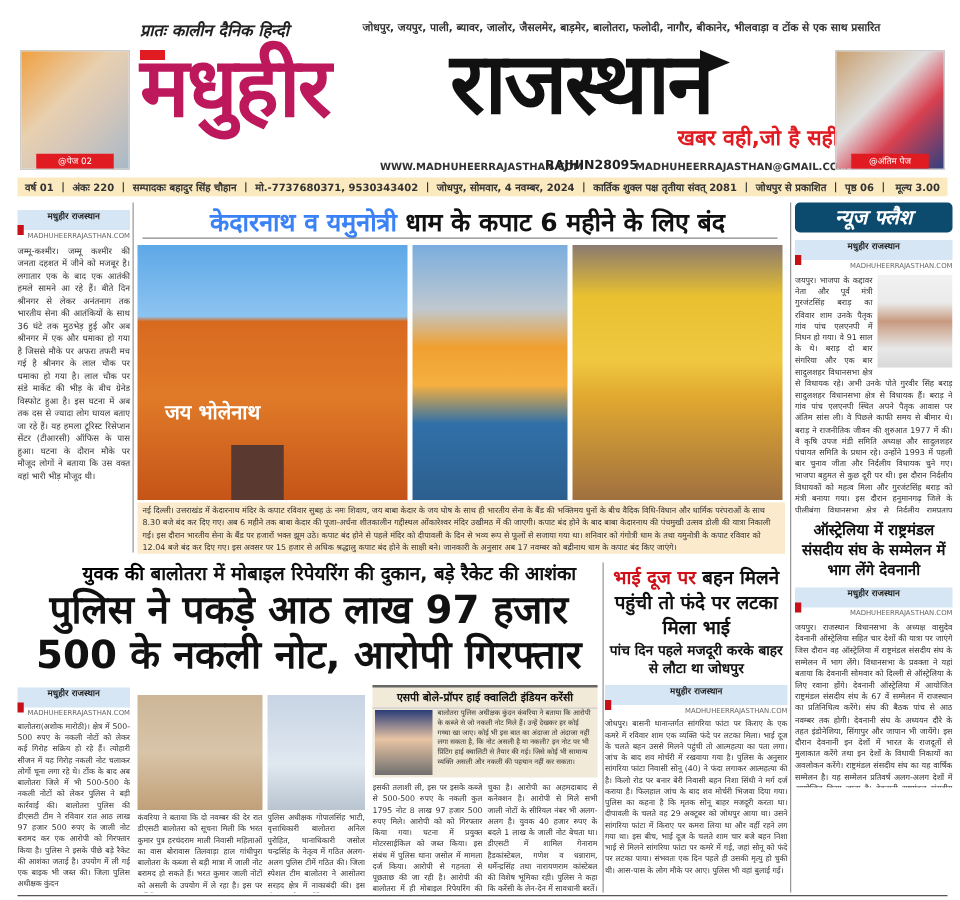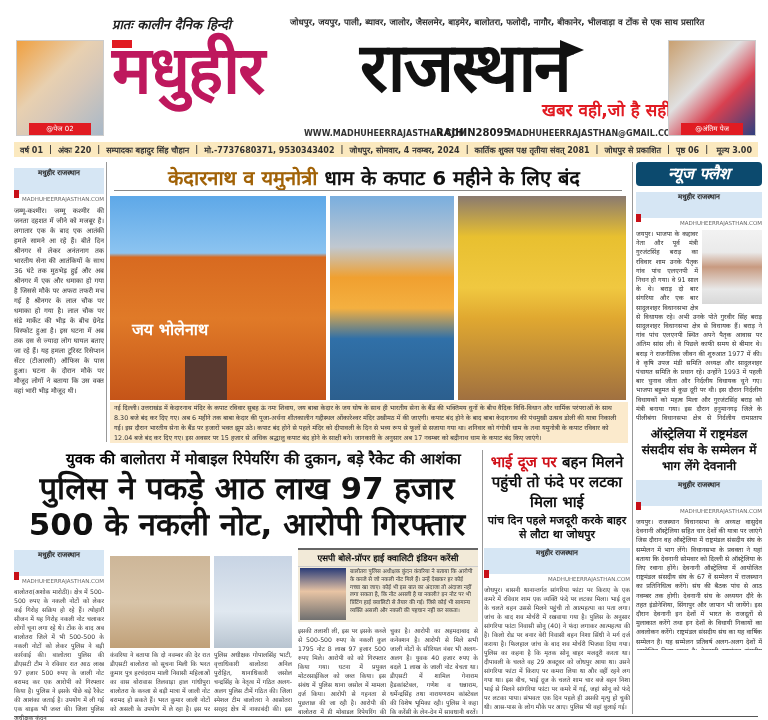--- a/index.html
+++ b/index.html
@@ -20,28 +20,28 @@
 .thumb{width:88px;height:96px;border:1px solid #ccc;overflow:hidden}
 .thumb-l{left:16px;top:40px;background:linear-gradient(135deg,#f0a040 0%,#e8d0b0 40%,#d8c8b8 60%,#a8b8c8 100%)}
 .thumb-r{left:668px;top:40px;background:linear-gradient(135deg,#c9a070 0%,#e0e0e0 40%,#d84050 65%,#304080 100%)}
 .thumb-cap{position:absolute;bottom:0;left:12px;width:62px;height:12px;background:#e11b22;color:#fff;font-size:7px;text-align:center;line-height:12px}
 
 .infobar{left:14px;top:142px;width:744px;height:15px;background:#fbe9bf;font-size:8px;font-weight:bold;color:#333;display:flex;align-items:center;white-space:nowrap}
 .infobar span{padding:0 6px}
 
 .lcol{left:14px;top:162px;width:90px}
 .lhead{font-size:15px;font-weight:bold;text-align:center;line-height:20px}
-.byline{height:26px;background:#d6e6f4;font-size:7px;text-align:center;margin-top:6px;color:#222;line-height:10px;font-weight:bold}
+.byline{height:16px;background:#d6e6f4;font-size:7px;text-align:center;margin-top:6px;color:#222;line-height:10px;font-weight:bold}
 .byweb{font-size:5.5px;color:#666;text-align:right;margin-top:2px;position:relative}
 .redsq{position:absolute;left:0;top:-6px;width:5px;height:8px;background:#c81018}
 .body{font-size:6.8px;line-height:10px;color:#333;text-align:justify}
 .vline{background:#999;width:1px}
 
 .mh{left:120px;top:164px;width:508px;font-size:20px;font-weight:bold;text-align:center;white-space:nowrap}
-.mh .red{color:#a16207}
+.mh .red{color:#3b82f6}
 .mh-rule{left:114px;top:190px;width:508px;height:1px;background:#888}
 .photo{overflow:hidden}
 .p1{left:110px;top:196px;width:216px;height:204px;background:linear-gradient(180deg,#5ea8e8 0%,#8cc4f0 28%,#d86a20 30%,#e07a28 60%,#c55418 100%)}
 .p1 .txt{position:absolute;left:22px;top:122px;color:#fff;font-size:16px;font-weight:bold}
 .p1 .door{position:absolute;left:75px;top:160px;width:42px;height:44px;background:#5a3a30}
 .p2{left:330px;top:196px;width:124px;height:204px;background:linear-gradient(180deg,#7aaede 0%,#c0c8d0 25%,#f0a030 40%,#f4b040 55%,#3070a8 70%,#2c5f8e 100%)}
 .p3{left:458px;top:196px;width:168px;height:204px;background:linear-gradient(180deg,#8a7a70 0%,#e8c030 20%,#f0c840 45%,#e0a830 60%,#a07040 100%)}
 .cap{left:110px;top:402px;width:518px;height:41px;background:#fbeacc;font-size:6.4px;line-height:10px;color:#333;padding:1px 4px}
 
 .rcol{left:636px;top:162px;width:126px}

